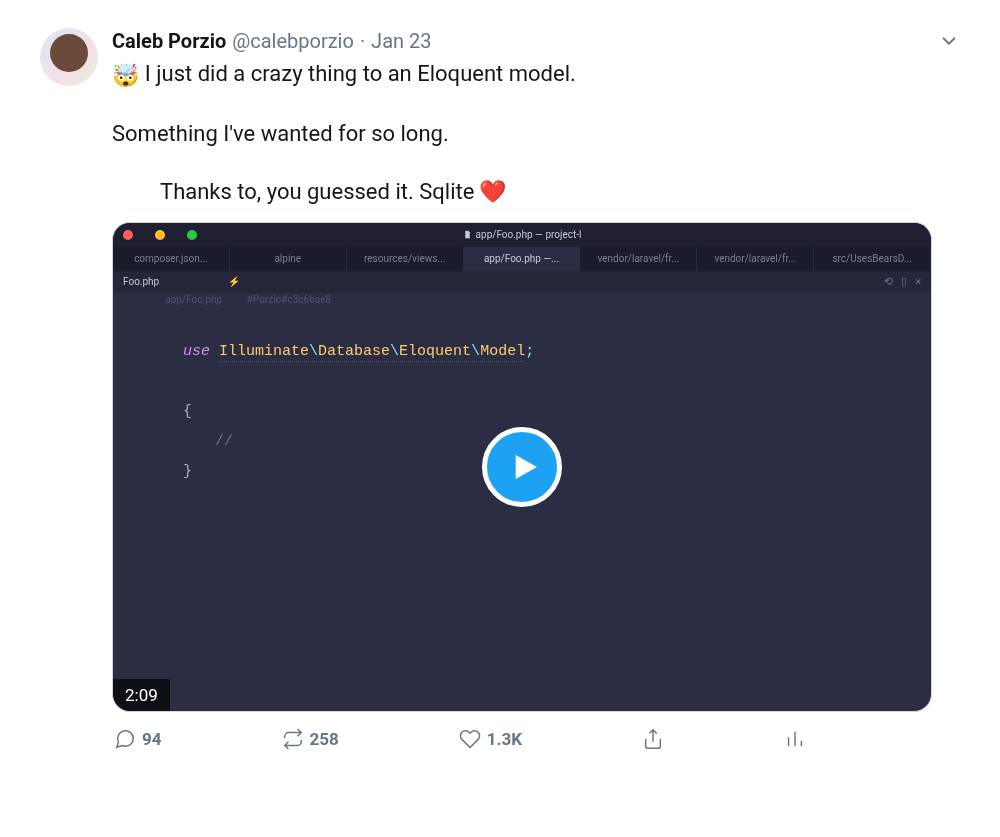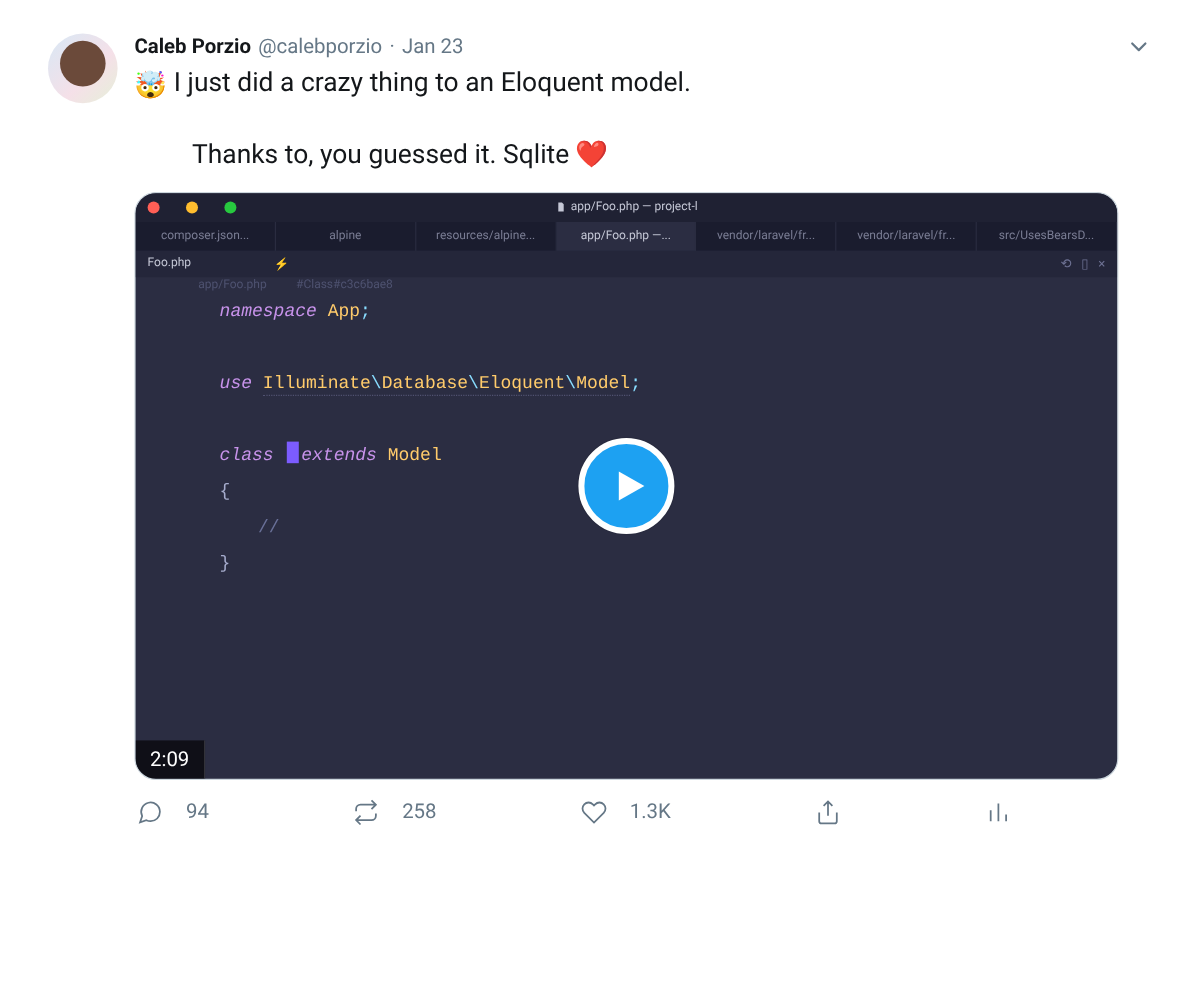--- a/index.html
+++ b/index.html
@@ -28,21 +28,21 @@
     content:"";
     position:absolute;
     top:6px; left:10px;
     width:38px; height:38px;
     border-radius:50%;
     background:#6b4a3a;
   }
   .main { flex: 1; min-width:0; }
   .header-line {
     display:flex; align-items:center; gap:6px;
-    font-size: 17px;
+    font-size: 20px;
     line-height: 1.3;
     justify-content: center;
   }
   .display-name { font-weight: 700; color:#14171a; }
   .handle, .dot, .date { color:#657786; font-weight:400; }
   .caret {
     margin-left:auto;
     color:#657786;
   }
   .caret svg { width:22px; height:22px; display:block; }
@@ -170,21 +170,21 @@
   }
   .actions {
     display:flex;
     gap: 120px;
     margin-top: 16px;
     color:#657786;
     font-size:17px;
     align-items:center;
     padding-left: 2px;
   }
-  .action { display:flex; align-items:center; gap:19px; }
+  .action { display:flex; align-items:center; gap:6px;font-weight:bold; }
   .action svg { width:22px; height:22px; stroke:#657786; fill:none; stroke-width:1.6; }
   .action.share svg, .action.analytics svg { width:22px; height:22px; }
 </style>
 </head>
 <body>
 
 <div class="tweet">
   <div class="avatar"></div>
   <div class="main">
     <div class="header-line">
@@ -196,63 +196,62 @@
         <svg viewBox="0 0 24 24">
             <path d="M6 9l6 6 6-6" fill="none" stroke="#657786" stroke-width="2" stroke-linecap="round" stroke-linejoin="round"></path>
           </svg>
       </span>
     </div>
 
     <div class="tweet-text">
       <p>
         <span class="emoji">🤯</span><span> I just did a crazy thing to an Eloquent model.</span>
       </p>
+      <p>Something I've wanted for so long.</p>
       <p>
         <span>Thanks to, you guessed it. Sqlite </span><span class="heart">❤️</span>
       </p>
     </div>
 
     <div class="media">
       <div class="titlebar">
         <span class="traffic red"></span>
         <span class="traffic yellow"></span>
         <span class="traffic green"></span>
         <div class="title-center">
           <svg viewBox="0 0 24 24">
               <path d="M6 2h8l4 4v16H6z"></path>
             </svg>
           <span>app/Foo.php — project-l</span>
         </div>
       </div>
       <div class="tabs">
         <div class="tab">composer.json...</div>
         <div class="tab">alpine</div>
-        <div class="tab">resources/alpine...</div>
+        <div class="tab">resources/views...</div>
         <div class="tab active">app/Foo.php —...</div>
         <div class="tab">vendor/laravel/fr...</div>
         <div class="tab">vendor/laravel/fr...</div>
         <div class="tab">src/UsesBearsD...</div>
       </div>
       <div class="crumb">
         <span class="filename">Foo.php</span>
         <span class="path">app/Foo.php</span>
         <span style="color:#e5c07b">⚡</span>
-        <span class="path">#Class#c3c6bae8</span>
+        <span class="path">#Porzio#c3c6bae8</span>
         <div class="right">
           <span>⟲</span>
           <span>▯</span>
           <span>×</span>
         </div>
       </div>
       <div class="code">
-        <div><span class="kw-ns">namespace</span> <span class="ns-name">App</span><span class="punct">;</span></div>
         <div>&nbsp;</div>
         <div><span class="kw-use">use</span> <span class="namespace-underline"><span class="ns-name">Illuminate</span><span class="sep">\</span><span class="ns-name">Database</span><span class="sep">\</span><span class="ns-name">Eloquent</span><span class="sep">\</span><span class="ns-name">Model</span></span><span class="punct">;</span></div>
         <div>&nbsp;</div>
-        <div><span class="kw-class">class</span> <span class="cursor"></span><span class="kw-extends">extends</span> <span class="cls">Model</span></div>
         <div><span class="brace">{</span></div>
         <div style="padding-left:32px;"><span class="comment">//</span></div>
         <div><span class="brace">}</span></div>
       </div>
 
       <div class="play-btn">
         <svg viewBox="0 0 24 24">
             <path d="M5 3l16 9-16 9z"></path>
           </svg>
       </div>

